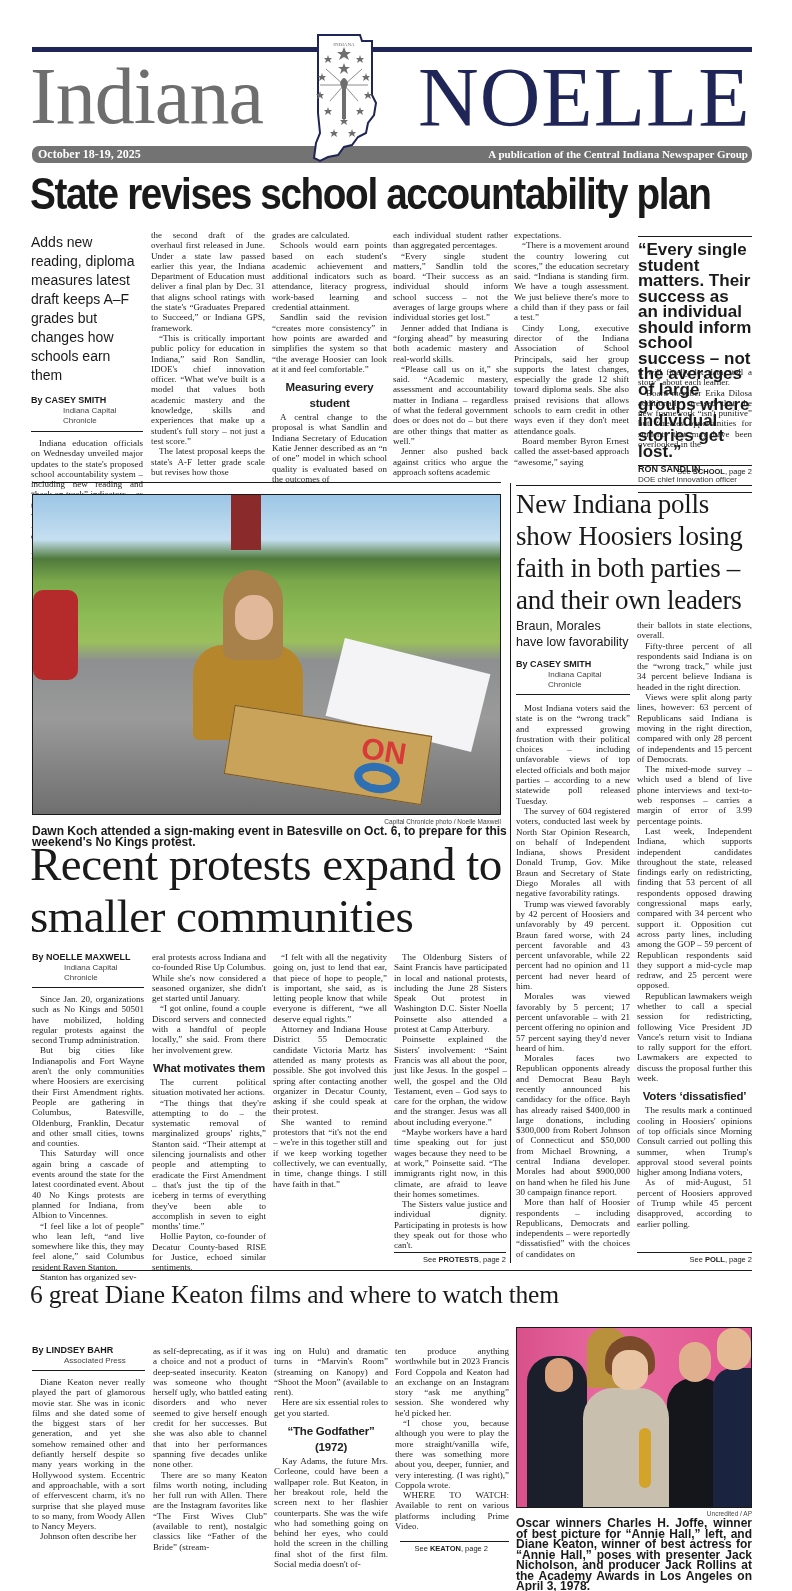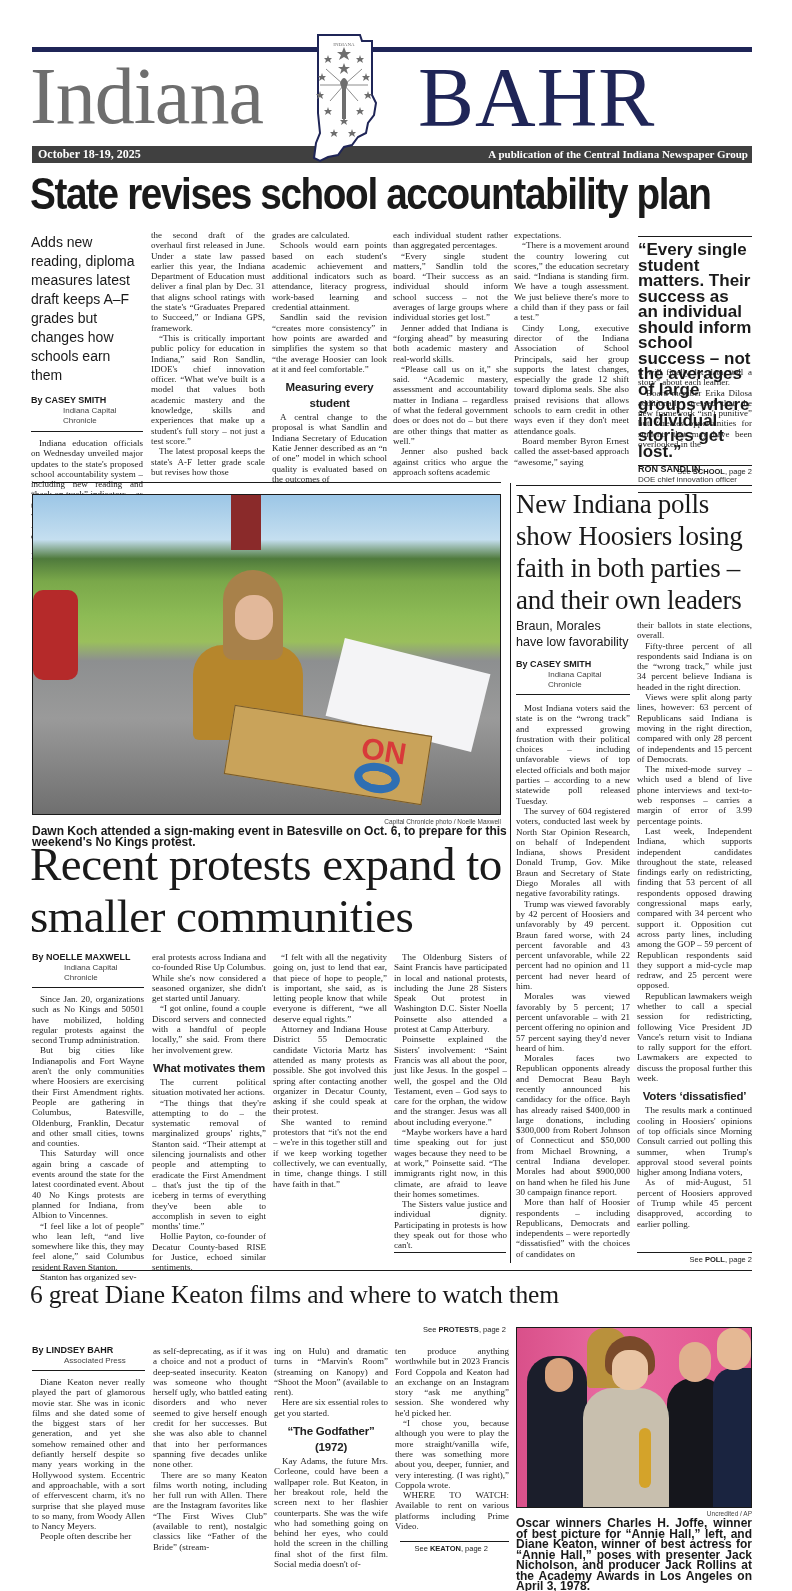--- a/index.html
+++ b/index.html
@@ -5,21 +5,21 @@
   * { box-sizing: border-box; margin: 0; padding: 0; }
   html, body { width: 792px; background: #ffffff; }
   body { position: relative; width: 792px; height: 1591px; overflow: hidden; font-family: "Liberation Serif", serif; color: #1a1a1a; }
 
   .abs { position: absolute; }
 
   
   .mast-topbar { left: 32px; top: 47px; width: 720px; height: 5px; background: #1f2557; }
   .mast-indiana { left: 30px; top: 56px; font-family: "Liberation Serif", serif; font-size: 80px; line-height: 80px; color: #6e6e6e; letter-spacing: -1px; }
   .mast-extra { left: 418px; top: 56px; font-family: "Liberation Serif", serif; font-size: 84px; line-height: 84px; color: #1f2557; letter-spacing: 1px; }
-  .mast-datebar { left: 32px; top: 146px; width: 720px; height: 17px; background: #404040; color: #ffffff; font-family: "Liberation Serif", serif; font-weight: bold; font-size: 12px; line-height: 17px; }
+  .mast-datebar { left: 32px; top: 146px; width: 720px; height: 17px; background: #737373; color: #ffffff; font-family: "Liberation Serif", serif; font-weight: bold; font-size: 12px; line-height: 17px; border-radius: 7px; }
   .mast-datebar .date { position: absolute; left: 6px; top: 0; }
   .mast-datebar .pub { position: absolute; right: 4px; top: 0; font-size: 11px; }
   .mast-state { left: 308px; top: 33px; width: 100px; height: 135px; }
 
   
   .h1-top { left: 30px; top: 168px; width: 722px; font-family: "Liberation Sans", sans-serif; font-weight: bold; font-size: 45px; line-height: 52px; letter-spacing: -1.6px; color: #1a1a1a; transform: scaleX(0.86); transform-origin: left top; white-space: nowrap; }
   .deck { font-family: "Liberation Sans", sans-serif; font-size: 14px; line-height: 19px; color: #1a1a1a; }
   .byline { font-family: "Liberation Sans", sans-serif; font-weight: bold; font-size: 9px; line-height: 11px; }
   .byline-org { font-family: "Liberation Sans", sans-serif; font-size: 8px; line-height: 10px; color: #444; padding-left: 32px; }
   .rule { background: #1a1a1a; height: 1px; }
@@ -64,21 +64,21 @@
   .photo2 .m3 { position: absolute; left: 150px; top: 50px; width: 60px; height: 140px; background: #15161c; border-radius: 26px 26px 0 0; }
   .photo2 .m3f { position: absolute; left: 162px; top: 14px; width: 32px; height: 40px; background: #e0b08e; border-radius: 16px; }
   .photo2 .m4 { position: absolute; left: 196px; top: 40px; width: 50px; height: 150px; background: #1a2440; border-radius: 20px 0 0 0; }
   .photo2 .m4f { position: absolute; left: 200px; top: 0; width: 34px; height: 42px; background: #e5b894; border-radius: 16px; }
 </style>
 </head>
 <body>
 
 <div class="abs mast-topbar"></div>
 <div class="abs mast-indiana">Indiana</div>
-<div class="abs mast-extra">BAHR</div>
+<div class="abs mast-extra">NOELLE</div>
 <div class="abs mast-datebar">
   <span class="date">October 18-19, 2025</span>
   <span class="pub">A publication of the Central Indiana Newspaper Group</span>
 </div>
 <svg class="abs mast-state" viewBox="0 0 100 135">
   <path d="M10,2 L52,2 L54,8 L64,8 L64,62 L68,70 L66,82 L60,90 L58,100 L50,104 L44,112 L36,114 L30,122 L20,124 L12,128 L6,125 L8,110 L12,100 L10,80 L10,2 Z" fill="#ffffff" stroke="#1f2557" stroke-width="2"></path>
   <g fill="#6e6e6e">
     <polygon points="36,14 38,19 43,19 39,22 41,27 36,24 31,27 33,22 29,19 34,19"></polygon>
     <polygon points="36,30 37.5,34 42,34 38.5,36.5 40,41 36,38 32,41 33.5,36.5 30,34 34.5,34"></polygon>
     <polygon points="20,22 21,25 24,25 22,27 23,30 20,28 17,30 18,27 16,25 19,25"></polygon>
@@ -213,21 +213,21 @@
   <p>She wanted to remind protestors that “it's not the end – we're in this together still and if we keep working together collectively, we can eventually, in time, change things. I still have faith in that.”</p>
 </div>
 
 <div class="abs col" style="left:394px; top:952px; width:113px;">
   <p>The Oldenburg Sisters of Saint Francis have participated in local and national protests, including the June 28 Sisters Speak Out protest in Washington D.C. Sister Noella Poinsette also attended a protest at Camp Atterbury.</p>
   <p>Poinsette explained the Sisters' involvement: “Saint Francis was all about the poor, just like Jesus. In the gospel – well, the gospel and the Old Testament, even – God says to care for the orphan, the widow and the stranger. Jesus was all about including everyone.”</p>
   <p>“Maybe workers have a hard time speaking out for just wages because they need to be at work,” Poinsette said. “The immigrants right now, in this climate, are afraid to leave their homes sometimes.</p>
   <p>The Sisters value justice and individual dignity. Participating in protests is how they speak out for those who can't.</p>
 </div>
 <div class="abs rule" style="left:394px; top:1252px; width:112px;"></div>
-<div class="abs jump" style="left:394px; top:1325px; width:112px;">
+<div class="abs jump" style="left:394px; top:1255px; width:112px;">
   <span>See </span><b>PROTESTS</b><span>, page 2</span>
 </div>
 
 <div class="abs rule" style="left:516px; top:485px; width:236px;"></div>
 <div class="abs h-serif" style="left:516px; top:488px; width:240px; font-size:27px; line-height:32px; letter-spacing:-0.3px;">New Indiana polls show Hoosiers losing faith in both parties – and their own leaders</div>
 
 <div class="abs" style="left:516px; top:618px; width:114px;">
   <div class="deck" style="font-size:12.5px; line-height:16px;">Braun, Morales have low favorability</div>
   <div class="byline" style="margin-top:9px;">By CASEY SMITH</div>
   <div class="byline-org">Indiana Capital Chronicle</div>
@@ -261,21 +261,21 @@
 <div class="abs rule" style="left:32px; top:1270px; width:720px;"></div>
 
 <div class="abs h-serif" style="left:30px; top:1280px; width:485px; font-size:25.5px; line-height:30px; letter-spacing:-0.2px; white-space:nowrap;">6 great Diane Keaton films and where to watch them</div>
 
 <div class="abs" style="left:32px; top:1345px; width:113px;">
   <div class="byline">By LINDSEY BAHR</div>
   <div class="byline-org">Associated Press</div>
   <div class="rule" style="margin:4px 0 6px;"></div>
   <div class="col">
     <p>Diane Keaton never really played the part of glamorous movie star. She was in iconic films and she dated some of the biggest stars of her generation, and yet she somehow remained other and defiantly herself despite so many years working in the Hollywood system. Eccentric and approachable, with a sort of effervescent charm, it's no surprise that she played muse to so many, from Woody Allen to Nancy Meyers.</p>
-    <p>People often describe her</p>
+    <p>Johnson often describe her</p>
   </div>
 </div>
 
 <div class="abs col" style="left:153px; top:1346px; width:114px;">
   <p style="text-indent:0">as self-deprecating, as if it was a choice and not a product of deep-seated insecurity. Keaton was someone who thought herself ugly, who battled eating disorders and who never seemed to give herself enough credit for her successes. But she was also able to channel that into her performances spanning five decades unlike none other.</p>
   <p>There are so many Keaton films worth noting, including her full run with Allen. There are the Instagram favorites like “The First Wives Club” (available to rent), nostalgic classics like “Father of the Bride” (stream-</p>
 </div>
 
 <div class="abs col" style="left:274px; top:1346px; width:114px;">
   <p style="text-indent:0">ing on Hulu) and dramatic turns in “Marvin's Room” (streaming on Kanopy) and “Shoot the Moon” (available to rent).</p>

